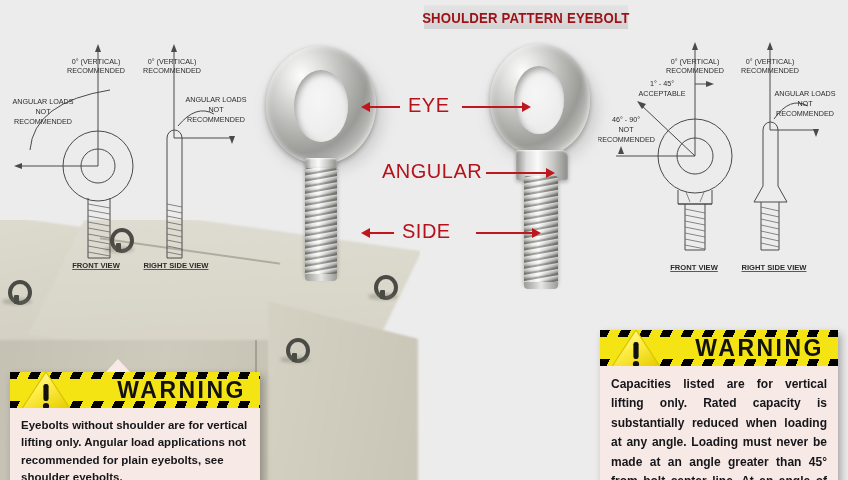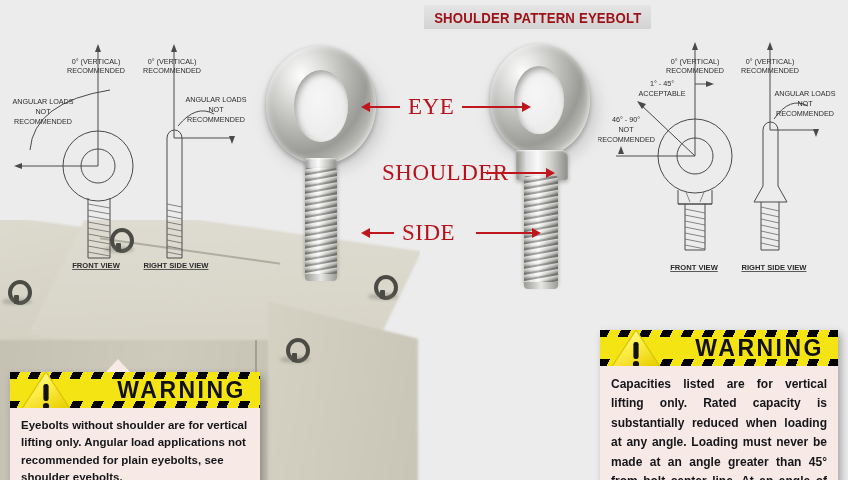--- a/index.html
+++ b/index.html
@@ -53,21 +53,21 @@
   .titlebar{
     position:absolute;height:24px;display:flex;align-items:center;justify-content:center;
     background:linear-gradient(180deg,#e4e4e4 0%,#dcdcdc 50%,#d2d2d2 100%);
     color:#9d1016;font-weight:bold;letter-spacing:.2px;
   }
   .titlebar span{
     font-size:15px;font-weight:bold;transform:scaleX(.88);display:inline-block;
     white-space:nowrap;font-family:"Liberation Sans", sans-serif;
   }
   #title-plain{left:200px;top:5px;width:222px;}
-  #title-shoulder{left:424px;top:5px;width:227px;}
+  #title-shoulder{left:424px;top:5px;width:204px;}
 
   
   .tech{position:absolute;}
   .tech svg{display:block;}
 
   
   .photo{position:absolute;}
   .eye-ring{
     position:absolute;border-radius:50%;
     background:
@@ -99,22 +99,22 @@
     box-shadow:0 2px 4px rgba(0,0,0,.28), inset 0 1px 2px rgba(255,255,255,.7);
   }
   .photo-shadow{
     position:absolute;border-radius:50%;
     background:rgba(60,60,60,.16);filter:blur(7px);
   }
 
   
   .callout{position:absolute;color:#b5121b;font-weight:normal;}
   .callout .txt{
-    font-size:23px;letter-spacing:.5px;color:#b5121b;white-space:nowrap;
-    font-family:Liberation Serif, serif;
+    font-size:20px;letter-spacing:.5px;color:#b5121b;white-space:nowrap;
+    font-family:Liberation Sans, sans-serif;
   }
   .rline{position:absolute;height:2px;background:#c0161d;}
   .rarrow{
     position:absolute;width:0;height:0;
     border-top:5px solid transparent;border-bottom:5px solid transparent;
   }
   .rarrow.right{border-left:9px solid #c0161d;}
   .rarrow.left{border-right:9px solid #c0161d;}
 
   
@@ -371,21 +371,21 @@
 
   <div class="callout" style="left:370px;top:92px;">
     <div class="rline" style="left:0px;top:14px;width:30px;"></div>
     <div class="rarrow left" style="left:-9px;top:10px;"></div>
     <div class="txt" style="position:absolute;left:38px;top:2px;">EYE</div>
     <div class="rline" style="left:92px;top:14px;width:62px;"></div>
     <div class="rarrow right" style="left:152px;top:10px;"></div>
   </div>
 
   <div class="callout" style="left:382px;top:158px;">
-    <div class="txt" style="position:absolute;left:0px;top:2px;">SHOULDER</div>
+    <div class="txt" style="position:absolute;left:0px;top:2px;">ANGULAR</div>
     <div class="rline" style="left:104px;top:14px;width:62px;"></div>
     <div class="rarrow right" style="left:164px;top:10px;"></div>
   </div>
 
   <div class="callout" style="left:370px;top:218px;">
     <div class="rline" style="left:0px;top:14px;width:24px;"></div>
     <div class="rarrow left" style="left:-9px;top:10px;"></div>
     <div class="txt" style="position:absolute;left:32px;top:2px;">SIDE</div>
     <div class="rline" style="left:106px;top:14px;width:58px;"></div>
     <div class="rarrow right" style="left:162px;top:10px;"></div>

